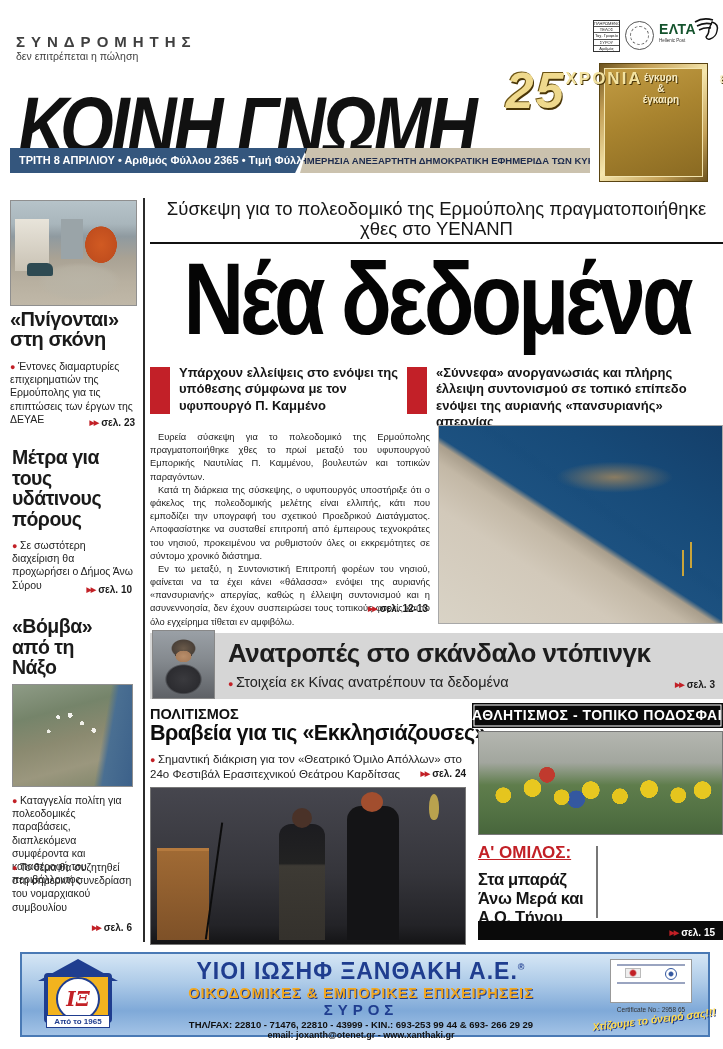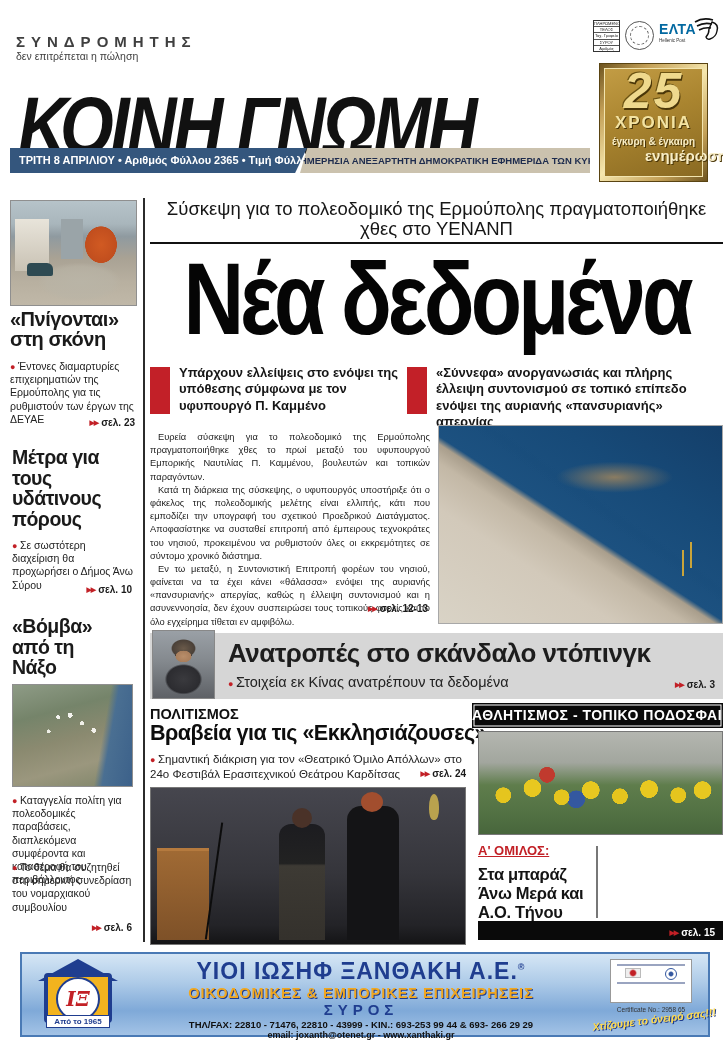--- a/index.html
+++ b/index.html
@@ -9,32 +9,32 @@
 
   
   .subscriber-label { left:16px; top:33px; font-size:15px; font-weight:bold; letter-spacing:6px; color:#3f3f3f; }
   .subscriber-note  { left:16px; top:50px; font-size:10.5px; color:#3f3f3f; }
 
   .postal-box { left:593px; top:20px; width:27px; height:32px; border:1px solid #333; font-size:4px; text-align:center; color:#222; line-height:1.3; overflow:hidden; }
   .postal-box .row { border-bottom:0.5px solid #555; }
   .stamp-circle { left:625px; top:21px; width:29px; height:29px; border:1px solid #555; border-radius:50%; }
   .stamp-circle .inner { position:absolute; left:4px; top:4px; right:4px; bottom:4px; border:1px dashed #666; border-radius:50%; }
   .elta { left:659px; top:20px; width:60px; text-align:left; }
-  .elta .name { font-size:14px; font-weight:bold; color:#0369a1; letter-spacing:0.5px; }
+  .elta .name { font-size:14px; font-weight:bold; color:#14532d; letter-spacing:0.5px; }
   .elta .sub { font-size:4.5px; color:#333; }
   .elta svg { position:absolute; left:32px; top:-4px; }
 
   .masthead-title { left:18px; top:80px; width:578px; font-size:69px; font-weight:bold; font-style:italic;
                     letter-spacing:-3px; color:#111; white-space:nowrap; transform:scaleY(1.18); transform-origin:left top; }
 
   .badge { left:600px; top:64px; width:107px; height:117px; padding:4px;
            background:linear-gradient(135deg,#6e541f,#c3a057 22%,#f6e7ae 50%,#c3a057 78%,#6e541f);
            box-shadow:0 0 0 1px #5a4412; }
   .badge-inner { width:100%; height:100%; background:linear-gradient(160deg,#c29c44 0%,#a9842f 45%,#8a6a22 100%);
-                 border:1px solid #f2e4ae; text-align:center; color:#f8edc6; display:flex; flex-direction:column; }
+                 border:1px solid #f2e4ae; text-align:center; color:#f8edc6; display:flex; flex-direction:row; justify-content:center; }
   .badge-number { font-size:50px; font-weight:bold; line-height:44px; color:#efd98d; text-shadow:1px 2px 0 #4a3608, -1px -1px 0 #6b5313; letter-spacing:2px; font-style:italic; }
   .badge-years  { font-size:17px; font-weight:bold; letter-spacing:2px; color:#f3e3a2; text-shadow:1px 1px 0 #4a3608; }
   .badge-l2 { font-size:10px; font-weight:bold; margin-top:3px; text-shadow:1px 1px 0 #4a3608; }
   .badge-l3 { font-size:15px; font-weight:bold; text-shadow:1px 1px 0 #4a3608;padding-left:40px; }
 
   .datebar-blue { left:10px; top:148px; width:297px; height:25px; background:#34567d; color:#fff; font-size:11px; font-weight:bold;
                   line-height:25px; padding-left:9px; clip-path:polygon(0 0,100% 0,96% 100%,0 100%); white-space:nowrap; }
   .datebar-tan  { left:300px; top:148px; width:290px; height:25px; background:#cbc2ae; color:#1d2b4d; font-size:9.5px; font-weight:bold;
                   line-height:25px; text-align:center; clip-path:polygon(2.5% 0,100% 0,100% 100%,0 100%); white-space:nowrap; }
 
@@ -137,21 +137,21 @@
       radial-gradient(circle 9px at 22% 55%, #e8c820 96%, rgba(0,0,0,0)),
       radial-gradient(circle 8px at 34% 64%, #e5c51e 96%, rgba(0,0,0,0)),
       radial-gradient(circle 9px at 46% 57%, #e8c820 96%, rgba(0,0,0,0)),
       radial-gradient(circle 8px at 58% 63%, #e5c51e 96%, rgba(0,0,0,0)),
       radial-gradient(circle 9px at 70% 56%, #e8c820 96%, rgba(0,0,0,0)),
       radial-gradient(circle 8px at 82% 62%, #e5c51e 96%, rgba(0,0,0,0)),
       radial-gradient(circle 9px at 92% 57%, #e8c820 96%, rgba(0,0,0,0)),
       radial-gradient(circle 8px at 28% 42%, #c03a2e 96%, rgba(0,0,0,0)),
       radial-gradient(circle 9px at 40% 66%, #3458a0 96%, rgba(0,0,0,0)),
       linear-gradient(180deg,#b4b6b0 0%,#a2a69e 30%,#5f7d4c 52%,#537244 78%,#48663c 100%); }
-  .group-label { font-size:13px; font-weight:bold; color:#c22026; text-decoration:underline; }
+  .group-label { font-size:17px; font-weight:bold; color:#c22026; text-decoration:underline; }
   .group-text  { font-size:16.5px; font-weight:bold; color:#141414; line-height:1.15; letter-spacing:-0.3px; margin-top:7px; }
   .group-a { left:478px; top:843px; width:114px; }
   .group-b { left:602px; top:843px; width:121px; }
   .group-divider { left:596px; top:846px; width:2px; height:72px; background:#777; }
   .sports-pagebar { left:478px; top:921px; width:245px; height:19px; background:#0a0a0a; text-align:right; line-height:19px; padding-right:8px; }
   .sports-pagebar .page-ref-red { font-size:10px; font-weight:bold; color:#fff; }
 
   
   .ad { left:20px; top:952px; width:690px; height:85px; border:2px solid #4a7ab5;
         background:linear-gradient(180deg,#d5e6f5 0%,#aecbe8 35%,#7fa9d8 70%,#a3c3e6 100%); }
@@ -220,21 +220,21 @@
   <div class="abs datebar-blue">ΤΡΙΤΗ 8 ΑΠΡΙΛΙΟΥ • Αριθμός Φύλλου 2365 • Τιμή Φύλλου 0,50€</div>
   <div class="abs datebar-tan">ΗΜΕΡΗΣΙΑ ΑΝΕΞΑΡΤΗΤΗ ΔΗΜΟΚΡΑΤΙΚΗ ΕΦΗΜΕΡΙΔΑ ΤΩΝ ΚΥΚΛΑΔΩΝ</div>
 
   <div class="abs v-divider"></div>
 
   <div class="abs photo photo-street">
     <div class="bldg"></div>
     <div class="car"></div>
   </div>
   <div class="abs side-head s1-head">«Πνίγονται» στη σκόνη</div>
-  <div class="abs side-sum s1-sum bullet">Έντονες διαμαρτυρίες επιχειρηματιών της Ερμούπολης για τις ρυθμιστούν των έργων της ΔΕΥΑΕ</div>
+  <div class="abs side-sum s1-sum bullet">Έντονες διαμαρτυρίες επιχειρηματιών της Ερμούπολης για τις επιπτώσεις των έργων της ΔΕΥΑΕ</div>
   <div class="abs page-ref s1-page">σελ. 23</div>
 
   <div class="abs side-head s2-head">Μέτρα για τους υδάτινους πόρους</div>
   <div class="abs side-sum s2-sum bullet">Σε σωστότερη διαχείριση θα προχωρήσει ο Δήμος Άνω Σύρου</div>
   <div class="abs page-ref s2-page">σελ. 10</div>
 
   <div class="abs side-head s3-head">«Βόμβα» από τη Νάξο</div>
   <div class="abs photo photo-naxos"></div>
   <div class="abs side-sum s3-sum1 bullet">Καταγγελία πολίτη για πολεοδομικές παραβάσεις, διαπλεκόμενα συμφέροντα και καταστροφή του περιβάλλοντος</div>
   <div class="abs side-sum s3-sum2 bullet">Το θέμα θα συζητηθεί στη σημερινή συνεδρίαση του νομαρχιακού συμβουλίου</div>

